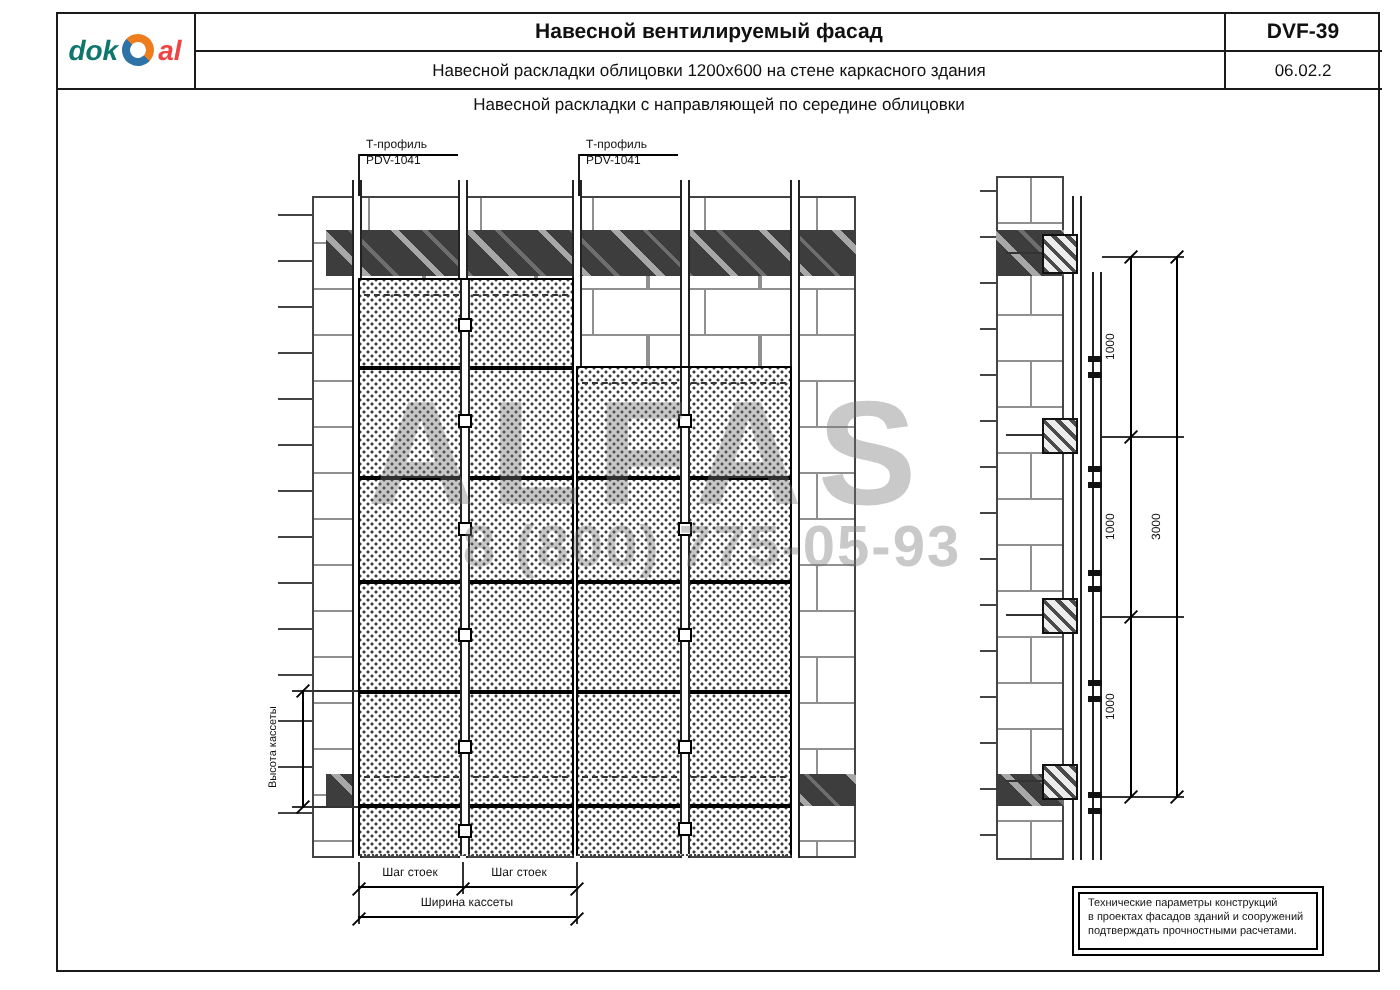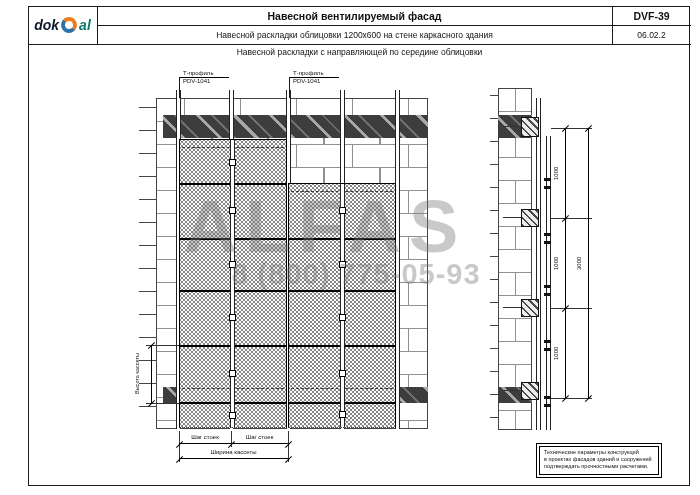--- a/index.html
+++ b/index.html
@@ -8,22 +8,22 @@
   .abs{position:absolute;}
   
   #sheet-border{left:28px;top:6px;width:660px;height:478px;border:1.6px solid #1a1a1a;}
   .hline{border-top:1px solid #1a1a1a;height:0;}
   .vline{border-left:1px solid #1a1a1a;width:0;}
   .cellc{display:flex;align-items:center;justify-content:center;text-align:center;}
   .t-title{font-size:10.5px;font-weight:bold;}
   .t-sub{font-size:8.5px;}
   
   #logo{left:28px;top:6px;width:69px;height:38px;display:flex;align-items:center;justify-content:center;gap:1px;}
-  .logo-dok{font-size:14px;font-style:italic;font-weight:bold;color:#0f172a;letter-spacing:0;}
-  .logo-al{font-size:14px;font-style:italic;font-weight:bold;color:#0f766e;}
+  .logo-dok{font-size:14px;font-style:italic;font-weight:bold;color:#0f766e;letter-spacing:0;}
+  .logo-al{font-size:14px;font-style:italic;font-weight:bold;color:#ef4444;}
   .logo-s{width:16px;height:16px;border-radius:50%;position:relative;margin:0 1px;
           background:conic-gradient(#ee7d1f 0 150deg,#2f72a8 150deg 330deg,#ee7d1f 330deg 360deg);transform:rotate(-15deg);}
   .logo-s::after{content:"";position:absolute;inset:4px;background:#fff;border-radius:50%;}
   
   .slab{background-color:#3d3d3d;
         background-image:repeating-linear-gradient(45deg,rgba(255,255,255,0) 0 13px,rgba(255,255,255,.55) 13px 16px,rgba(255,255,255,0) 16px 24px,rgba(255,255,255,.25) 24px 26px);}
   .profile{background:#fff;border-left:1px solid #222;border-right:1px solid #222;width:3px;}
   .panel-group{background-color:#fcfcfc;border:1.5px solid #000;border-bottom:1px dotted #444;
         background-image:radial-gradient(#3a3a3a .55px,transparent .95px),radial-gradient(#3a3a3a .55px,transparent .95px);
         background-size:4px 4px;background-position:0 0,2px 2px;}

